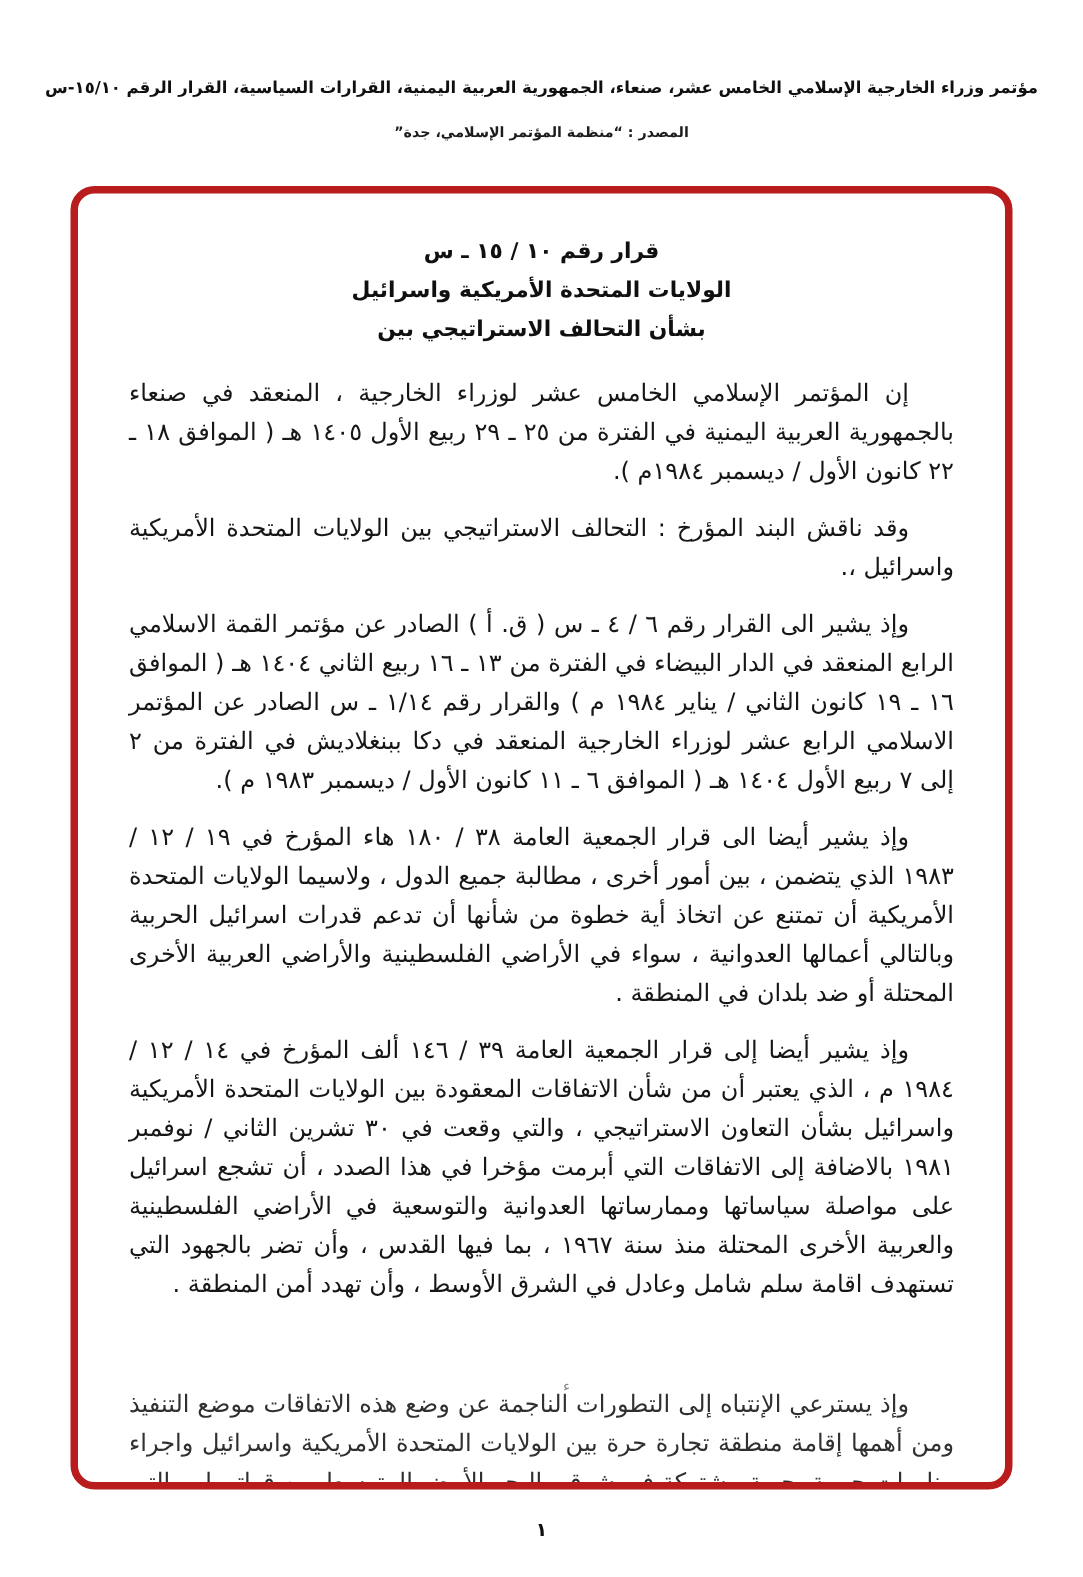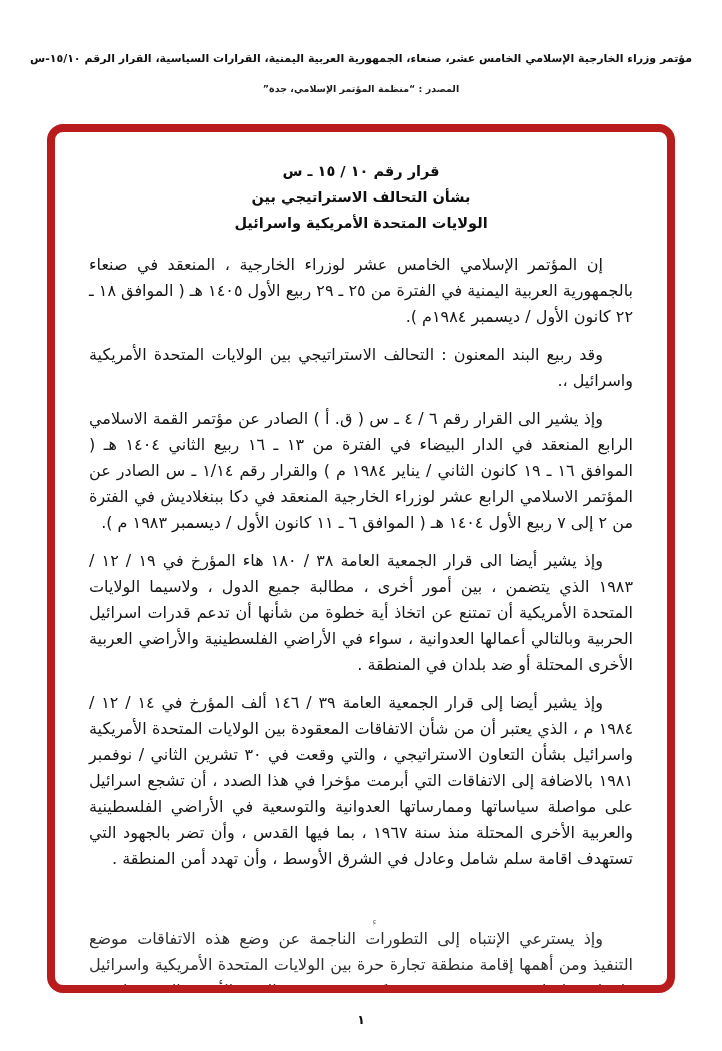--- a/index.html
+++ b/index.html
@@ -30,21 +30,21 @@
     top: 83px; left: 0; right: 0;
     text-align: center;
     font-weight: bold;
     font-size: 9.5px;
     color: #1c1c1c;
   }
   .green-box {
     position: absolute;
     top: 124px; right: 47px;
     width: 628px; height: 869px;
-    border: 8px solid #b91c1c;
+    border: 5px solid #b91c1c;
     border-radius: 16px;
     padding: 26px 34px 18px 34px;
     overflow: hidden;
     background: #ffffff;
   }
   .doc-title {
     text-align: center;
     font-weight: bold;
     font-size: 14.5px;
     line-height: 26px;
@@ -85,27 +85,27 @@
 <div class="page">
 
   <div class="header-line">مؤتمر وزراء الخارجية الإسلامي الخامس عشر، صنعاء، الجمهورية العربية اليمنية، القرارات السياسية، القرار الرقم ١٥/١٠-س</div>
 
   <div class="source-line">المصدر :  “منظمة المؤتمر الإسلامي، جدة”</div>
 
   <div class="green-box">
 
     <div class="doc-title">
       <div>قرار رقم ١٠ / ١٥ ـ س</div>
+      <div>الولايات المتحدة الأمريكية واسرائيل</div>
       <div>بشأن التحالف الاستراتيجي بين</div>
-      <div>الولايات المتحدة الأمريكية واسرائيل</div>
     </div>
 
     <div class="body-text">
       <p>إن المؤتمر الإسلامي الخامس عشر لوزراء الخارجية ، المنعقد في صنعاء بالجمهورية العربية اليمنية في الفترة من ٢٥ ـ ٢٩ ربيع الأول ١٤٠٥ هـ ( الموافق ١٨ ـ ٢٢ كانون الأول / ديسمبر ١٩٨٤م ).</p>
-      <p>وقد ربيع البند المعنون : التحالف الاستراتيجي بين الولايات المتحدة الأمريكية واسرائيل ،.</p>
+      <p>وقد ناقش البند المؤرخ : التحالف الاستراتيجي بين الولايات المتحدة الأمريكية واسرائيل ،.</p>
       <p>وإذ يشير الى القرار رقم ٦ / ٤ ـ س ( ق. أ ) الصادر عن مؤتمر القمة الاسلامي الرابع المنعقد في الدار البيضاء في الفترة من ١٣ ـ ١٦ ربيع الثاني ١٤٠٤ هـ ( الموافق ١٦ ـ ١٩ كانون الثاني / يناير ١٩٨٤ م ) والقرار رقم ١/١٤ ـ س الصادر عن المؤتمر الاسلامي الرابع عشر لوزراء الخارجية المنعقد في دكا ببنغلاديش في الفترة من ٢ إلى ٧ ربيع الأول ١٤٠٤ هـ ( الموافق ٦ ـ ١١ كانون الأول / ديسمبر ١٩٨٣ م ).</p>
       <p>وإذ يشير أيضا الى قرار الجمعية العامة ٣٨ / ١٨٠ هاء المؤرخ في ١٩ / ١٢ / ١٩٨٣ الذي يتضمن ، بين أمور أخرى ، مطالبة جميع الدول ، ولاسيما الولايات المتحدة الأمريكية أن تمتنع عن اتخاذ أية خطوة من شأنها أن تدعم قدرات اسرائيل الحربية وبالتالي أعمالها العدوانية ، سواء في الأراضي الفلسطينية والأراضي العربية الأخرى المحتلة أو ضد بلدان في المنطقة .</p>
       <p>وإذ يشير أيضا إلى قرار الجمعية العامة ٣٩ / ١٤٦ ألف المؤرخ في ١٤ / ١٢ / ١٩٨٤ م ، الذي يعتبر أن من شأن الاتفاقات المعقودة بين الولايات المتحدة الأمريكية واسرائيل بشأن التعاون الاستراتيجي ، والتي وقعت في ٣٠ تشرين الثاني / نوفمبر ١٩٨١ بالاضافة إلى الاتفاقات التي أبرمت مؤخرا في هذا الصدد ، أن تشجع اسرائيل على مواصلة سياساتها وممارساتها العدوانية والتوسعية في الأراضي الفلسطينية والعربية الأخرى المحتلة منذ سنة ١٩٦٧ ، بما فيها القدس ، وأن تضر بالجهود التي تستهدف اقامة سلم شامل وعادل في الشرق الأوسط ، وأن تهدد أمن المنطقة .</p>
       <p class="para-last">وإذ يسترعي الإنتباه إلى التطورات الناجمة عن وضع هذه الاتفاقات موضع التنفيذ ومن أهمها إقامة منطقة تجارة حرة بين الولايات المتحدة الأمريكية واسرائيل واجراء مناورات حربية بحرية مشتركة في شرقي البحر الأبيض المتوسط بين قواتهما ، والتي تشكل تهديدا مباشرا ليس فقط ضد نضال الشعب العربي الفلسطيني وإنما أيضا ضد أمن وسلامة البلدان العربية والإسلامية .</p>
     </div>
 
     <span class="artifact">ء</span>
   </div>
 
   <div class="page-number">١</div>

